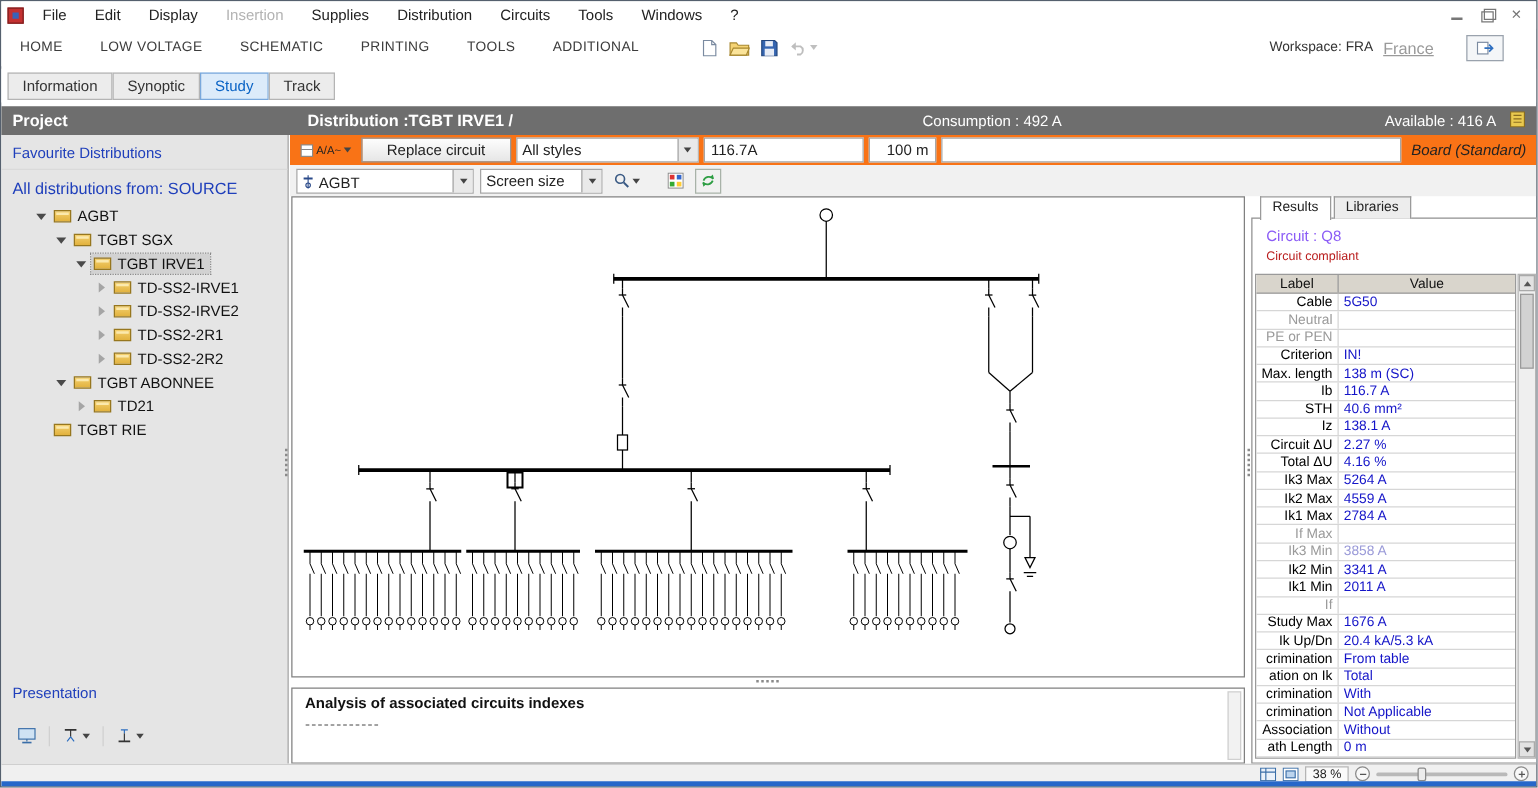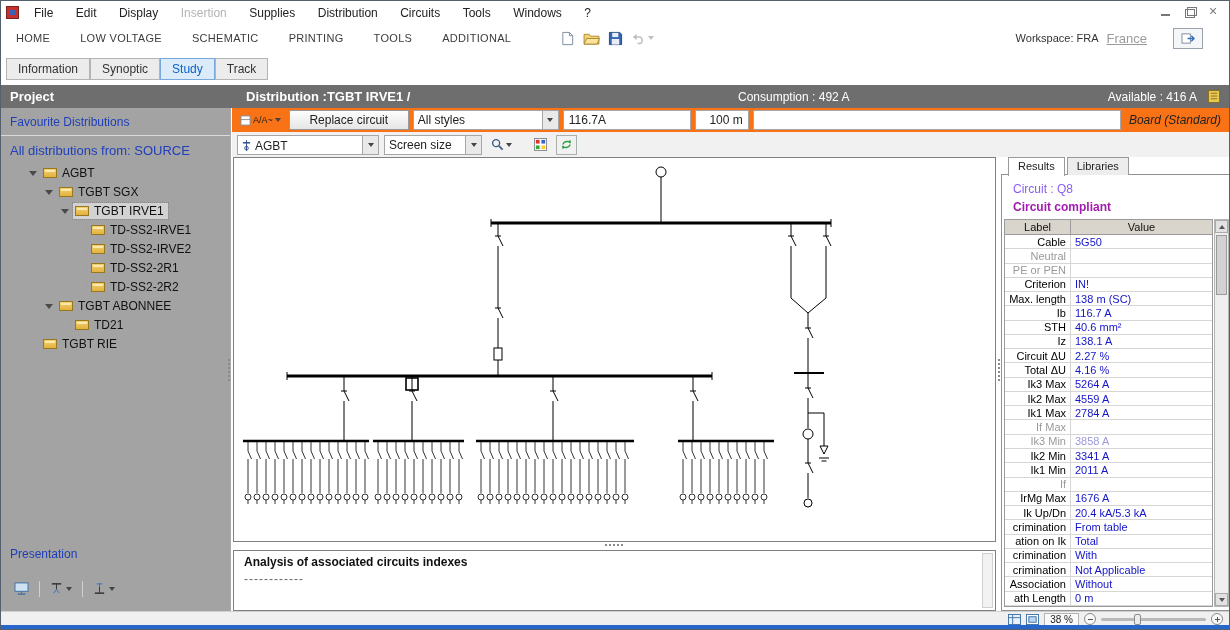--- a/index.html
+++ b/index.html
@@ -43,21 +43,21 @@
 
   
   .projheader { position:absolute; top:84px; left:0; right:0; height:23px; background:#6e6e6e; color:#fff; }
   .hdr-project { position:absolute; left:9px; top:4px; font-size:13px; font-weight:bold; }
   .hdr-dist { position:absolute; left:245px; top:4px; font-size:13px; font-weight:bold; }
   .hdr-cons { position:absolute; left:737px; top:5px; font-size:12px; }
   .hdr-avail { position:absolute; right:32px; top:5px; font-size:12px;margin-left:32px; }
   .hdr-avail-icon { position:absolute; right:9px; top:4px; }
 
   
-  .sidebar { position:absolute; top:107px; left:0; width:230px; height:503px; background:#a3a3a3; border-right:1px solid #a8a8a8; }
+  .sidebar { position:absolute; top:107px; left:0; width:230px; height:503px; background:#e5e5e5; border-right:1px solid #a8a8a8; }
   .fav { color:#1f3fbb; font-size:12px; padding:7px 9px 6px; border-bottom:1px solid #dadada; }
   .tree-root { color:#1f3fbb; font-size:13px; padding:7px 9px 5px; }
   .tree-item { height:19px; display:flex; align-items:center; font-size:12px; color:#111; }
   .tw { width:12px; height:12px; display:inline-block; position:relative; flex:0 0 auto; }
   .tw.exp::before { content:""; position:absolute; left:2px; top:4px; border-left:4px solid transparent; border-right:4px solid transparent; border-top:5px solid #4a4a4a; }
   .tw.col::before { content:""; position:absolute; left:4px; top:2px; border-top:4px solid transparent; border-bottom:4px solid transparent; border-left:5px solid #a5a5a5; }
   .row-inner { display:flex; align-items:center; padding:1px 4px 1px 2px; margin-left:2px; }
   .row-inner.sel { background:#d2d2d2; outline:1px dotted #8a8a8a; }
   .folder { width:14px; height:10px; background:linear-gradient(#f3cf6e,#e2b23e); border:1px solid #97771f; margin-right:5px; position:relative; flex:0 0 auto; }
   .folder::before { content:""; position:absolute; left:1px; top:1px; right:1px; height:2px; background:#fbe9ad; }
@@ -91,21 +91,21 @@
   .bp-dashes { font-size:12px; color:#666; letter-spacing:1px; margin-top:3px; }
   .bp-scroll { position:absolute; right:2px; top:2px; bottom:2px; width:11px; background:#f2f2f2; border:1px solid #d0d0d0; }
 
   
   .rightpanel { position:absolute; top:156px; left:1000px; width:230px; height:454px; }
   .rp-tabs { position:absolute; top:0; left:7px; height:18px; display:flex; z-index:2; }
   .rtab2 { font-size:11px; padding:2px 9px 0; border:1px solid #9a9a9a; border-bottom:none; background:#ededed; margin-right:2px; height:18px; }
   .rtab2.active { background:#fff; height:19px; }
   .rp-body { position:absolute; top:17px; left:0; right:0; bottom:0; background:#fff; border:1px solid #909090; }
   .rp-circuit { position:absolute; top:7px; left:11px; font-size:12px; color:#8b5cf6; }
-  .rp-compliance { position:absolute; top:25px; left:11px; font-size:12px; font-weight:bold; color:#a21caf; }
+  .rp-compliance { position:absolute; top:25px; left:11px; font-size:10px; font-weight:normal; color:#b91c1c; }
   .rp-table { position:absolute; top:44px; left:2px; right:17px; bottom:3px; border:1px solid #9a9a9a; display:flex; flex-direction:column; overflow:hidden; background:#fff; }
   .rp-head { display:flex; height:15px; flex:0 0 auto; background:#d9d5cc; border-bottom:1px solid #9a9a9a; font-size:11px; color:#111; }
   .hlbl { width:66px; text-align:center; border-right:1px solid #9a9a9a; padding-top:1px; }
   .hval { flex:1; text-align:center; padding-top:1px; }
   .rp-rows { flex:1; display:flex; flex-direction:column; }
   .rrow { flex:1; display:flex; align-items:center; border-bottom:1px solid #d6d6d6; font-size:11px; min-height:0; }
   .rlbl { width:66px; text-align:right; padding-right:4px; border-right:1px solid #d6d6d6; color:#000; white-space:nowrap; overflow:hidden; align-self:stretch; display:flex; align-items:center; justify-content:flex-end; }
   .rval { flex:1; padding-left:4px; color:#1414c8; white-space:nowrap; overflow:hidden; }
   .rrow.dim .rlbl { color:#9a9a9a; }
   .rrow.dim .rval { color:#9a9ad8; }
@@ -683,21 +683,21 @@
               <span class="rlbl">Ik1 Min</span>
               <span class="rval">2011 A</span>
             </div>
 
             <div class="rrow dim">
               <span class="rlbl">If</span>
               <span class="rval"></span>
             </div>
 
             <div class="rrow">
-              <span class="rlbl">IrMg Max</span>
+              <span class="rlbl">Study Max</span>
               <span class="rval">1676 A</span>
             </div>
 
             <div class="rrow">
               <span class="rlbl">Ik Up/Dn</span>
               <span class="rval">20.4 kA/5.3 kA</span>
             </div>
 
             <div class="rrow">
               <span class="rlbl">crimination</span>

